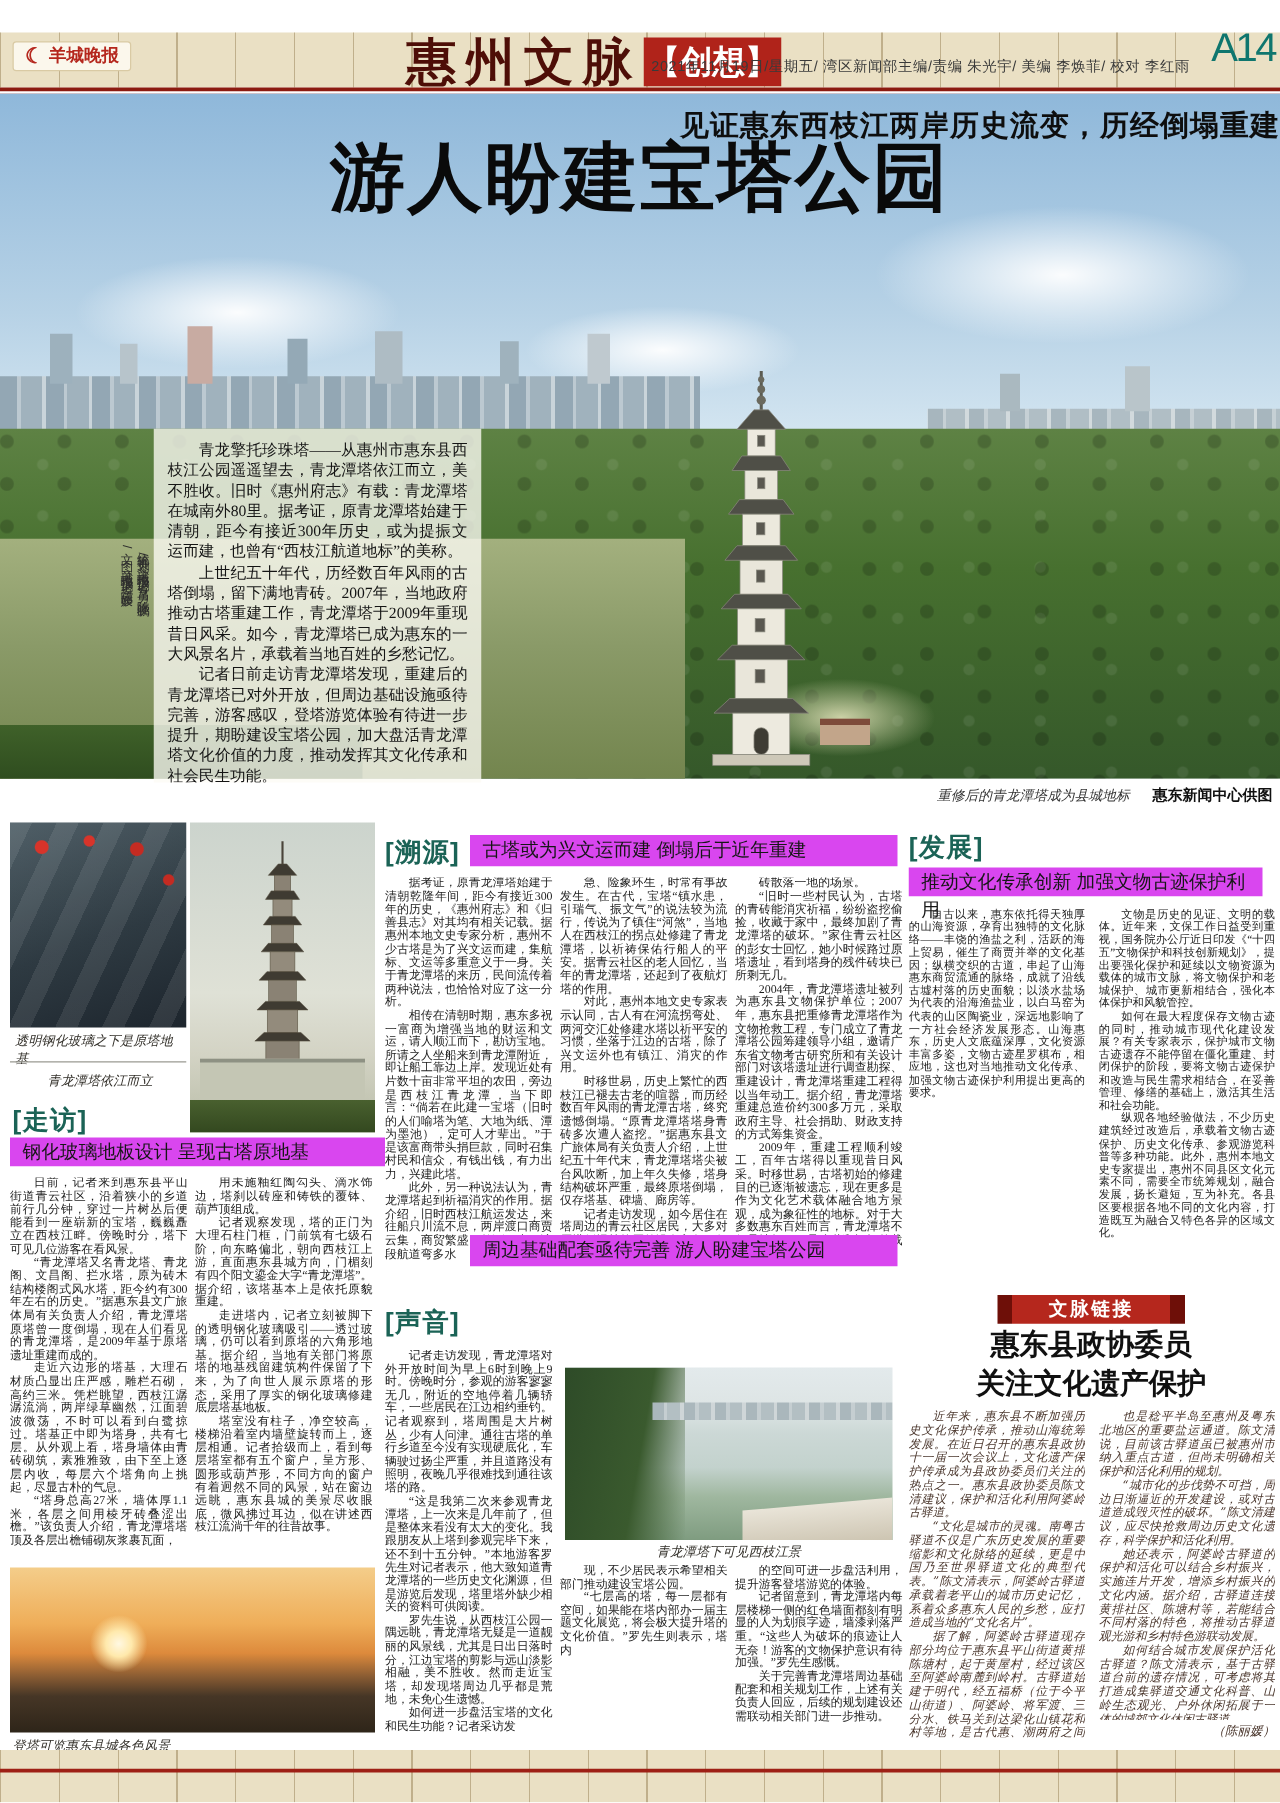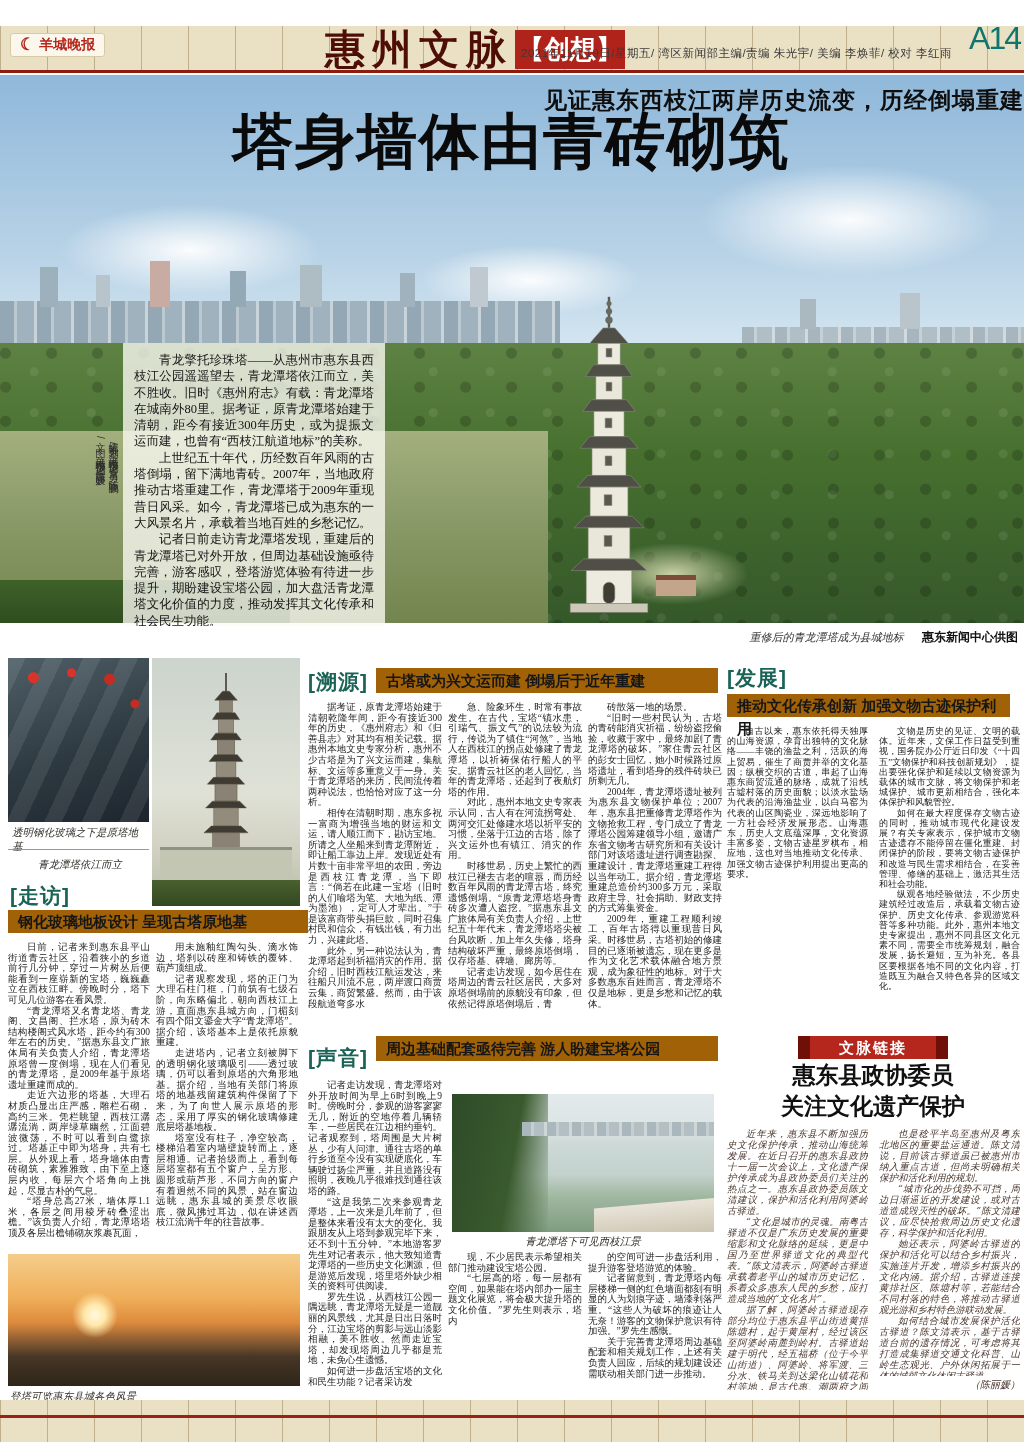--- a/index.html
+++ b/index.html
@@ -62,25 +62,25 @@
   #intro-box p{margin:0;text-indent:2em;}
   #vert-credit{position:absolute;top:434px;left:94px;height:200px;writing-mode:vertical-rl;
      font-size:10px;color:#2c2c2c;letter-spacing:2px;line-height:13px;}
   #hero-caption{position:absolute;top:627px;left:520px;width:498px;text-align:right;white-space:nowrap;}
   .cap-i{font-family:"Liberation Serif",serif;font-style:italic;font-size:11px;color:#333;margin-top:40px;}
   #hero-caption .credit{font-weight:bold;font-size:12px;color:#111;margin-left:14px;font-style:normal;
      font-family:"Liberation Sans",sans-serif;}
 
   
   .tag{position:absolute;font-size:21px;font-weight:bold;color:#1b6356;letter-spacing:1px;}
-  .strip{position:absolute;background:#a16207;font-weight:bold;font-size:15px;color:#161616;
+  .strip{position:absolute;background:#d946ef;font-weight:normal;font-size:15px;color:#161616;
      padding-left:10px;box-sizing:border-box;}
   #suyuan-tag{top:668px;left:308px;}   #suyuan-strip{top:668px;left:376px;width:342px;height:25px;line-height:25px;}
   #zoufang-tag{top:882px;left:10px;}   #zoufang-strip{top:910px;left:8px;width:300px;height:23px;line-height:23px;}
-  #shengyin-tag{top:1044px;left:308px;}#shengyin-strip{top:1036px;left:376px;width:342px;height:25px;line-height:25px;}
+  #shengyin-tag{top:1044px;left:308px;}#shengyin-strip{top:988px;left:376px;width:342px;height:25px;line-height:25px;}
   #fazhan-tag{top:664px;left:727px;}   #fazhan-strip{top:694px;left:727px;width:283px;height:23px;line-height:23px;}
 
   
   .body-col{position:absolute;font-family:"Liberation Serif",serif;font-size:9.5px;line-height:10.6px;
      text-align:justify;color:#1c1c1c;overflow:hidden;}
   .body-col p{margin:0;text-indent:2em;}
   #suyuan-c1{top:702px;left:308px;width:134px;height:334px;}
   #suyuan-c2{top:702px;left:448px;width:134px;height:334px;}
   #suyuan-c3{top:702px;left:588px;width:134px;height:334px;}
   #zoufang-c1{top:942px;left:8px;width:142px;height:306px;}
@@ -206,21 +206,21 @@
         <rect x="38.5" y="244" width="43" height="32" fill="#e9e6da"></rect>
           <rect x="55" y="252" width="8" height="11" fill="#5a5850"></rect>
         <polygon points="34,276 86,276 99,288 21,288" fill="#4f4f47"></polygon>
         <rect x="36.5" y="288" width="47" height="34" fill="#edeadf"></rect>
         <rect x="54" y="300" width="12" height="22" rx="6" fill="#3e3c34"></rect>
         <rect x="20" y="322" width="80" height="9" fill="#cdc8b8"></rect>
       </g>
     </svg>
     <div id="hero-kicker">见证惠东西枝江两岸历史流变，历经倒塌重建</div>
     <div id="hero-headline">
-      <div>塔身墙体由青砖砌筑</div>
+      <div>游人盼建宝塔公园</div>
     </div>
   </div>
 
   <div id="intro-box">
       <p>青龙擎托珍珠塔——从惠州市惠东县西枝江公园遥遥望去，青龙潭塔依江而立，美不胜收。旧时《惠州府志》有载：青龙潭塔在城南外80里。据考证，原青龙潭塔始建于清朝，距今有接近300年历史，或为提振文运而建，也曾有“西枝江航道地标”的美称。</p>
       <p>上世纪五十年代，历经数百年风雨的古塔倒塌，留下满地青砖。2007年，当地政府推动古塔重建工作，青龙潭塔于2009年重现昔日风采。如今，青龙潭塔已成为惠东的一大风景名片，承载着当地百姓的乡愁记忆。</p>
       <p>记者日前走访青龙潭塔发现，重建后的青龙潭塔已对外开放，但周边基础设施亟待完善，游客感叹，登塔游览体验有待进一步提升，期盼建设宝塔公园，加大盘活青龙潭塔文化价值的力度，推动发挥其文化传承和社会民生功能。</p>
     </div>
   <div id="vert-credit">
     <span>统筹策划/羊城晚报记者 马勇 陈骁鹏</span><br>

